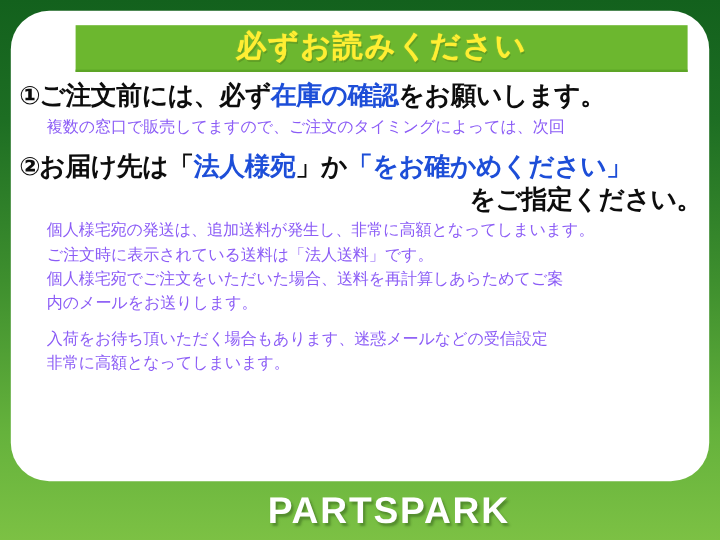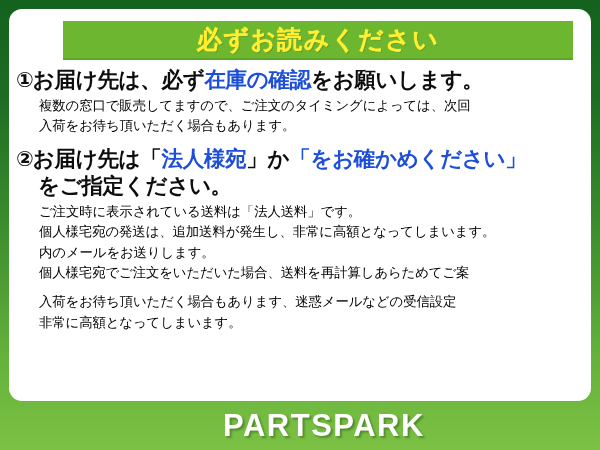--- a/index.html
+++ b/index.html
@@ -21,21 +21,21 @@
     overflow: hidden;
   }
   #panel {
     position: absolute;
     left: 9px;
     top: 9px;
     width: 582px;
     height: 392px;
     box-sizing: border-box;
     background: #ffffff;
-    border-radius: 13px;
+    border-radius: 32px;
     overflow: hidden;
   }
   #header-bar {
     position: absolute;
     left: 54px;
     top: 12px;
     width: 510px;
     height: 39px;
     background: #6cb72f;
     border-bottom: 2px solid #5da526;
@@ -76,21 +76,21 @@
   }
   .sec-head .num {
     font-size: 21px;
     letter-spacing: -1px;
   }
   .hl {
     color: #1d4ed8;
   }
   .sec-body {
     font-size: 13.4px;
-    color: #000000;
+    color: #8b5cf6;
     line-height: 1.52;
     margin-top: 2px;
     padding-left: 23px;
     letter-spacing: -0.1px;
   }
   .sec-body div {
     white-space: nowrap;
   }
   #footer {
     position: absolute;
@@ -107,55 +107,55 @@
     color: #ffffff;
     font-size: 31px;
     font-weight: bold;
     letter-spacing: 1.5px;
     font-family: "Liberation Sans", "DejaVu Sans", sans-serif;
     text-shadow: 2px 2px 2px rgba(40,80,20,0.45);
   }
   #sec2-head-l2 {
     padding-left: 22px;
     display: block;
+    text-align: right;
   }
 </style>
 </head>
 <body>
 
 <div id="banner">
 
   <div id="panel">
 
     <div id="header-bar">
       <div id="header-title">必ずお読みください</div>
     </div>
 
     <div id="sections">
 
       <div class="section">
         <div class="sec-head">
-          <span class="num">①</span><span>お届け先は、必ず</span><span class="hl">在庫の確認</span><span>をお願いします。</span>
+          <span class="num">①</span><span>ご注文前には、必ず</span><span class="hl">在庫の確認</span><span>をお願いします。</span>
         </div>
         <div class="sec-body">
           <div>複数の窓口で販売してますので、ご注文のタイミングによっては、次回</div>
-          <div>入荷をお待ち頂いただく場合もあります。</div>
         </div>
       </div>
 
       <div class="section">
         <div class="sec-head">
           <span class="num">②</span><span>お届け先は</span><span>「</span><span class="hl">法人様宛</span><span>」</span><span>か</span><span class="hl">「をお確かめください」</span>
           <span id="sec2-head-l2">をご指定ください。</span>
         </div>
         <div class="sec-body">
+          <div>個人様宅宛の発送は、追加送料が発生し、非常に高額となってしまいます。</div>
           <div>ご注文時に表示されている送料は「法人送料」です。</div>
-          <div>個人様宅宛の発送は、追加送料が発生し、非常に高額となってしまいます。</div>
+          <div>個人様宅宛でご注文をいただいた場合、送料を再計算しあらためてご案</div>
           <div>内のメールをお送りします。</div>
-          <div>個人様宅宛でご注文をいただいた場合、送料を再計算しあらためてご案</div>
         </div>
       </div>
 
       <div class="section">
         <div class="sec-body">
           <div>入荷をお待ち頂いただく場合もあります、迷惑メールなどの受信設定</div>
           <div>非常に高額となってしまいます。</div>
         </div>
       </div>
 

